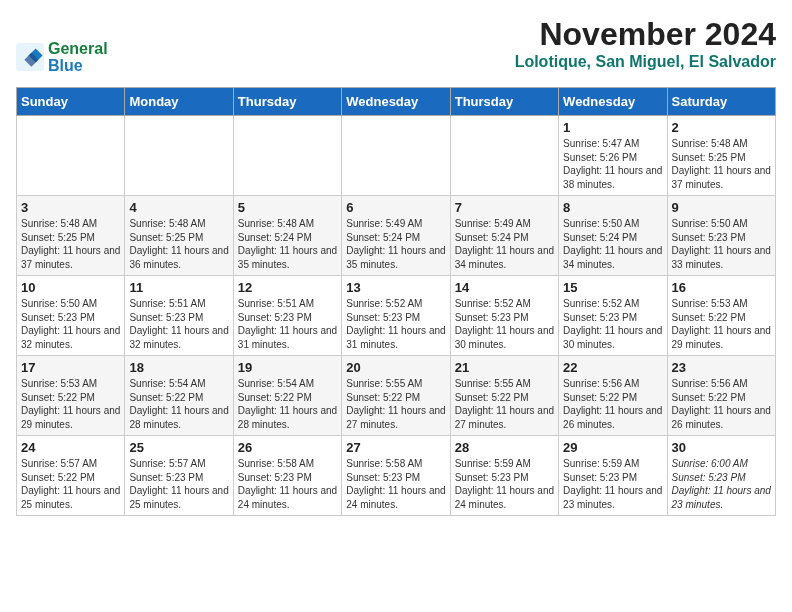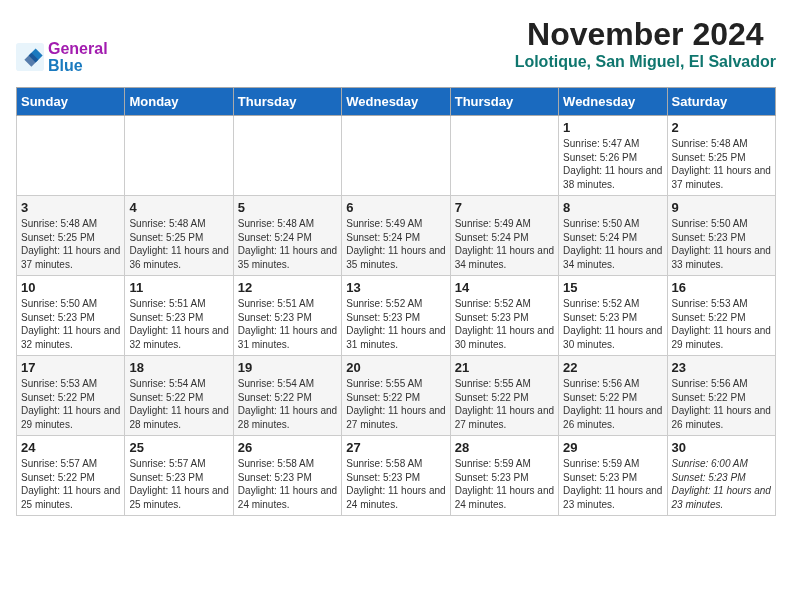--- a/index.html
+++ b/index.html
@@ -21,21 +21,20 @@
       margin-right: 4px;
     }
     .title-section {
       text-align: right;
       margin-bottom: 8px;
     }
     .month-title {
       font-size: 32px;
       font-weight: bold;
       color: #222;
-      text-align: center;
     }
     .location-title {
       font-size: 16px;
       color: #0f766e;
       font-weight: bold;
     }
     .top-bar {
       display: flex;
       justify-content: space-between;
       align-items: flex-end;
@@ -86,21 +85,21 @@
 <body>
 
 <div class="top-bar">
   <div class="header-logo">
     <svg class="logo-icon" viewBox="0 0 40 40">
       <rect x="0" y="0" width="40" height="40" fill="#e8f4fb" rx="4"></rect>
       <polygon points="28,8 38,18 28,28 18,18" fill="#1a7abf"></polygon>
       <polygon points="22,14 32,24 22,34 12,24" fill="#1a4a8a" opacity="0.7"></polygon>
     </svg>
     <div>
-      <div style="font-size:16px;font-weight:bold;color:#a21caf;line-height:1.1">General</div>
+      <div style="font-size:16px;font-weight:bold;color:#15803d;line-height:1.1">General</div>
       <div style="font-size:16px;font-weight:bold;color:#1a7abf;line-height:1.1">Blue</div>
     </div>
   </div>
   <div class="title-section">
     <div class="month-title">November 2024</div>
     <div class="location-title">Lolotique, San Miguel, El Salvador</div>
   </div>
 </div>
 
 <table>

